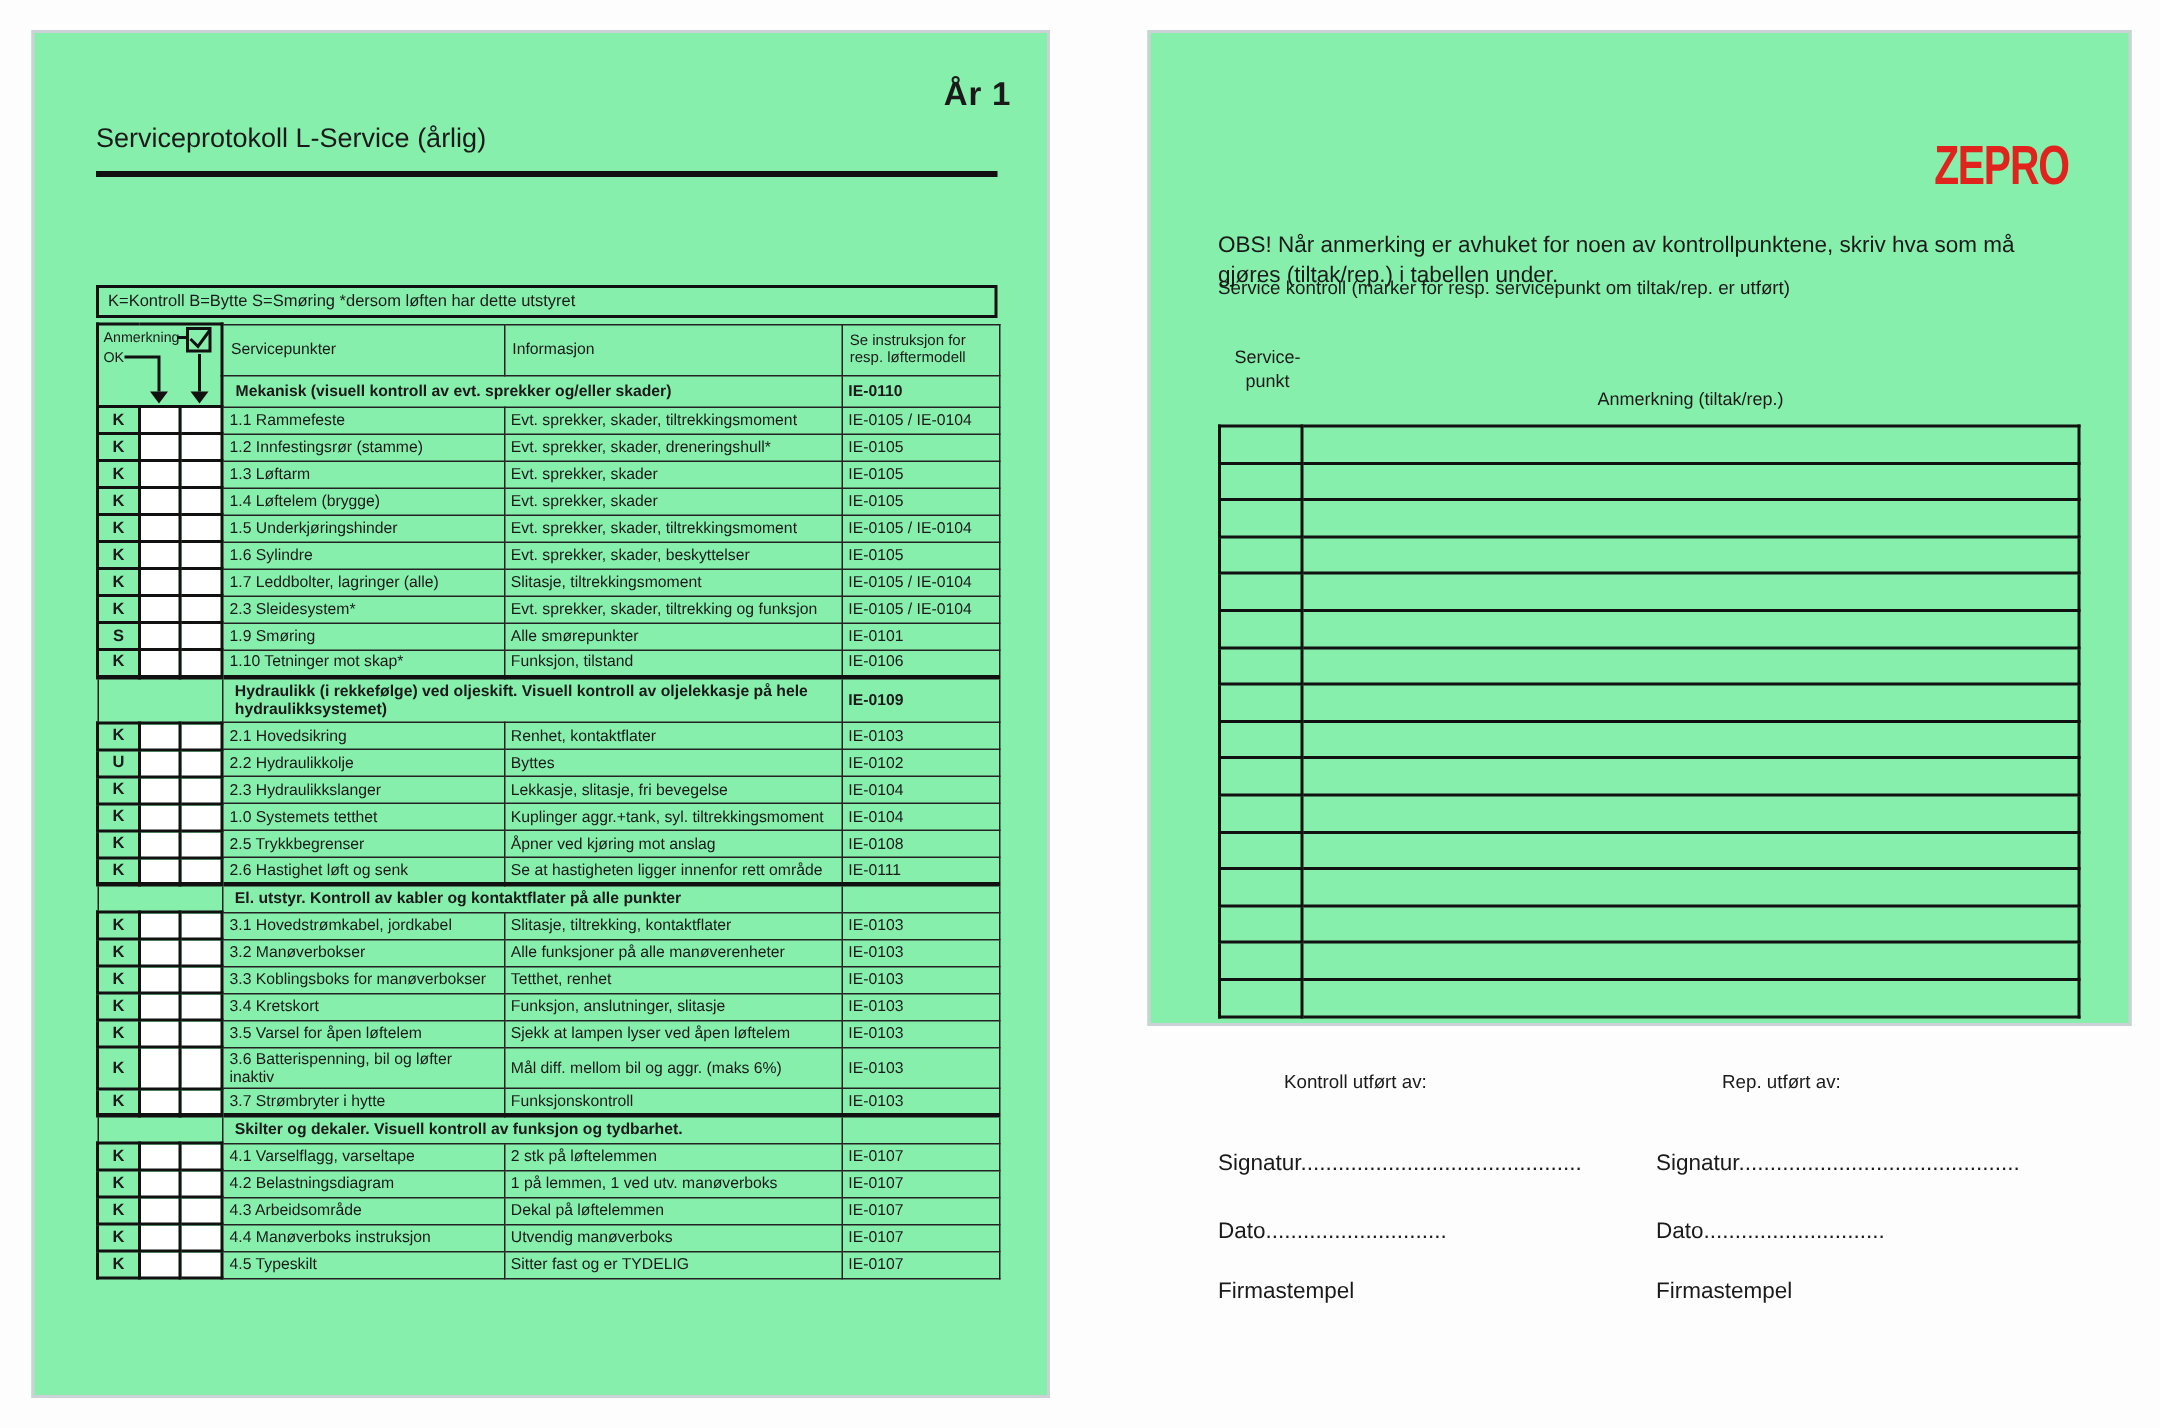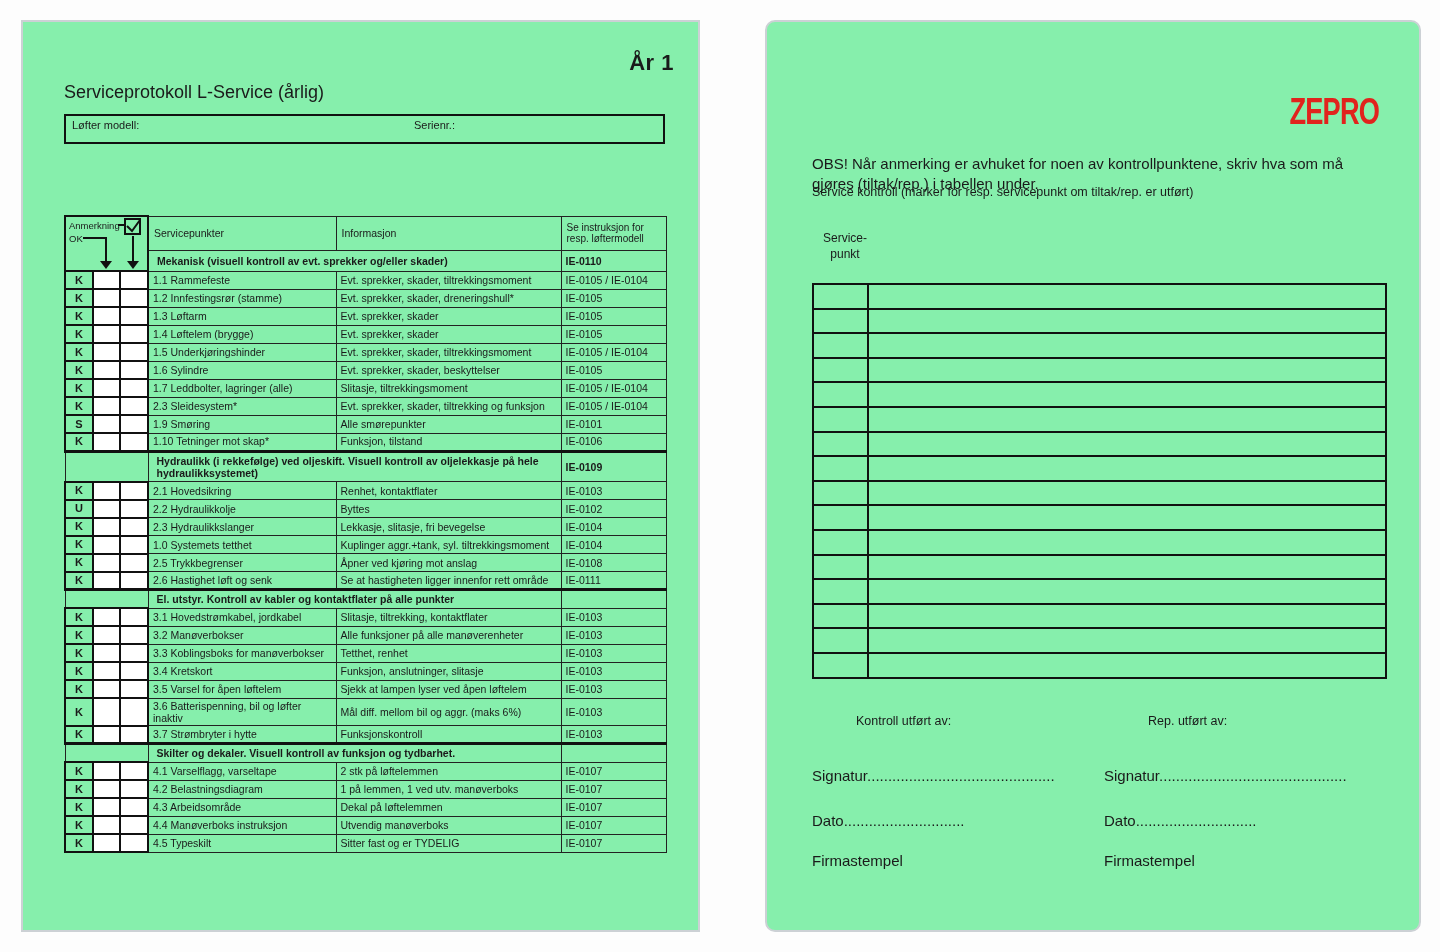--- a/index.html
+++ b/index.html
@@ -1,20 +1,20 @@
 <!DOCTYPE html>
 <html><head>
 <meta charset="utf-8">
 <style>
   * { margin:0; padding:0; box-sizing:border-box; }
   html,body { width:1440px; height:952px; background:#ffffff; font-family:"Liberation Sans",sans-serif; color:#1a1a1a; }
   .stage { position:relative; width:1440px; height:952px; background:#fdfdfd; overflow:hidden; }
   .page { position:absolute; background:#86efac; border:2px solid #ccd1d5; }
   .page-left  { left:21px;  top:20px; width:679px; height:912px; }
-  .page-right { left:765px; top:20px; width:656px; height:912px;border-radius:10px; }
+  .page-right { left:765px; top:20px; width:656px; height:664px; }
 
   
   .year-label { position:absolute; top:28px; right:24px; font-size:22px; font-weight:bold; letter-spacing:.5px; }
   .doc-title  { position:absolute; left:41px; top:60px; font-size:18px; font-weight:normal; }
 
   .info-box { position:absolute; left:41px; top:92px; width:601px; border:2px solid #111; font-size:11px; }
   .info-row-a { display:flex; height:43px; border-bottom:2px solid #111; }
   .cell-kunde { width:341px; border-right:2px solid #111; padding:3px 6px; }
   .cell-right-stack { flex:1; display:flex; flex-direction:column; }
   .cell-kjoretoy { height:21px; border-bottom:2px solid #111; padding:2px 6px; }
@@ -49,26 +49,23 @@
 </head>
 <body>
 
 <div class="stage">
 
   <div class="page page-left">
     <div class="year-label">År 1</div>
     <div class="doc-title">Serviceprotokoll L-Service (årlig)</div>
 
     <div class="info-box">
-      <div class="info-row-b">
-        <span>Løfter modell:</span>
-        <span class="serienr">Serienr.:</span>
-      </div>
     </div>
 
+    <div class="legend-box">K=Kontroll  B=Bytte  S=Smøring  *dersom løften har dette utstyret</div>
 
     <table class="svc-table outer">
       <colgroup>
           <col style="width:28px">
           <col style="width:27px">
           <col style="width:28px">
           <col style="width:188px">
           <col style="width:225px">
           <col style="width:105px">
         </colgroup>
@@ -340,20 +337,21 @@
     </table>
   </div>
 
   <div class="page page-right">
     <div class="zepro-logo">ZEPRO</div>
     <div class="obs-text">OBS! Når anmerking er avhuket for noen av kontrollpunktene, skriv hva som må gjøres (tiltak/rep.) i tabellen under.</div>
     <div class="service-kontroll">Service kontroll (marker for resp. servicepunkt om tiltak/rep. er utført)</div>
 
     <div class="sp-label">Service-
 punkt</div>
+    <div class="anm-label">Anmerkning (tiltak/rep.)</div>
 
     <table class="anm-table">
       <colgroup>
           <col style="width:55px">
           <col>
         </colgroup>
       <tbody>
           <tr>
             <td></td>
             <td></td>

